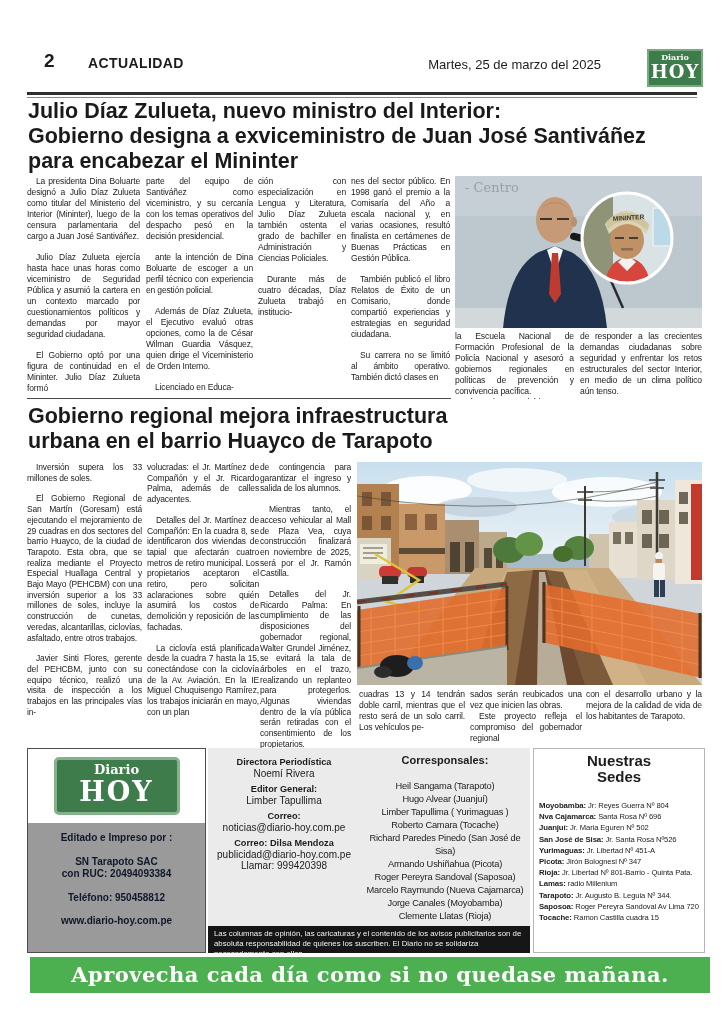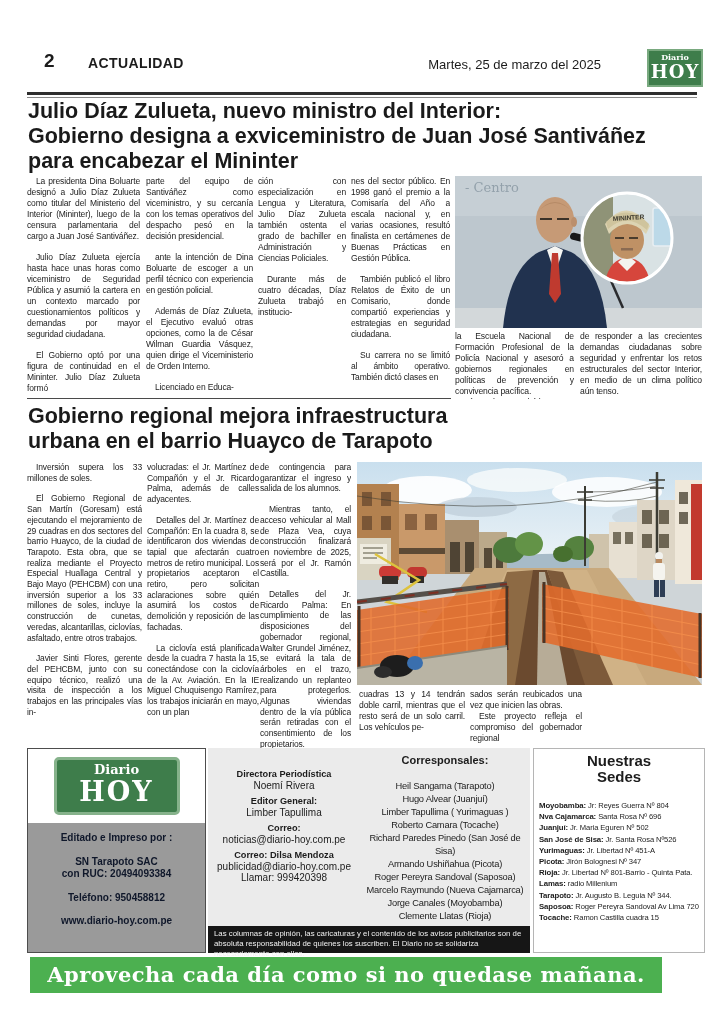--- a/index.html
+++ b/index.html
@@ -42,38 +42,38 @@
   .logo-big{width:126px;height:58px;margin:8px auto 0 auto;background:#3e7d4b;border:3px solid #86b28b;border-radius:5px;
             box-sizing:border-box;text-align:center;color:#fff;font-family:"DejaVu Serif",serif;}
   .logo-big .t{font-size:13px;font-weight:bold;line-height:16px;margin-top:2px;}
   .logo-big .m{font-size:27px;font-weight:bold;line-height:28px;letter-spacing:2px;}
   .publisher-box{position:absolute;left:0;right:0;top:74px;bottom:0;background:#9a9a9a;color:#0f172a;
                  text-align:center;font-weight:bold;}
   .publisher-box p{margin:0 4px 11px 4px;font-size:10px;line-height:12.5px;white-space:pre-line;}
   .publisher-box p:first-child{margin-top:9px;}
 
   .panel-mid{left:208px;top:748px;width:322px;height:178px;background:#ebebeb;display:flex;box-sizing:border-box;}
-  .staff-col{width:152px;text-align:center;padding-top:16px;}
+  .staff-col{width:152px;text-align:center;padding-top:4px;}
   .staff-col .kv{margin-bottom:4px;}
   .staff-col .k{font-weight:bold;font-size:9.2px;line-height:12px;margin-top:4px;}
   .staff-col .v{font-size:10px;line-height:11px;}
   .corr-col{width:170px;text-align:center;padding-top:4px;}
   .corr-title{font-weight:bold;font-size:11px;margin:2px 0 14px 0;}
   .corr-col p{margin:0;font-size:9.3px;line-height:13px;letter-spacing:-.2px;}
 
   .disclaimer{left:208px;top:926px;width:322px;height:27px;background:#161616;color:#f2f2f2;
               box-sizing:border-box;padding:3px 6px;font-size:7.8px;line-height:10px;}
 
   .panel-right{left:533px;top:748px;width:172px;height:205px;background:#fff;border:1px solid #b5b5b5;
                box-sizing:border-box;padding:2px 5px;}
   .sedes-title{text-align:center;font-weight:bold;font-size:15px;line-height:16px;margin:2px 0 15px 0;}
   .sedes-item{font-size:7.6px;line-height:11.2px;letter-spacing:-.1px;}
   .sedes-item b{font-size:7.8px;}
 
-  .banner{left:30px;top:957px;width:632px;height:36px;background:#4cb050;color:#fff;text-align:center;
+  .banner{left:30px;top:957px;width:680px;height:36px;background:#4cb050;color:#fff;text-align:center;
           font-family:"DejaVu Serif",serif;font-weight:bold;font-size:21px;line-height:36px;letter-spacing:.5px;}
 </style>
 </head>
 <body>
 
 <div id="page">
 
   <div class="abs page-num">2</div>
   <div class="abs section-label">ACTUALIDAD</div>
   <div class="abs date-label">Martes, 25 de marzo del 2025</div>
@@ -313,20 +313,23 @@
       </g>
     </svg>
   </div>
 
   <div class="abs cap cont" style="left:359px;top:689px;width:106px;height:60px;">
       <p>cuadras 13 y 14 tendrán doble carril, mientras que el resto será de un solo carril. Los vehículos pe-</p>
     </div>
   <div class="abs cap cont" style="left:470px;top:689px;width:112px;height:60px;">
       <p>sados serán reubicados una vez que inicien las obras.</p>
       <p>Este proyecto refleja el compromiso del gobernador regional</p>
+    </div>
+  <div class="abs cap cont" style="left:586px;top:689px;width:116px;height:60px;">
+      <p>con el desarrollo urbano y la mejora de la calidad de vida de los habitantes de Tarapoto.</p>
     </div>
 
   <div class="abs panel-left">
     <div class="logo-big">
       <div class="t">Diario</div>
       <div class="m">HOY</div>
     </div>
     <div class="publisher-box">
         <p>Editado e Impreso por :</p>
         <p>SN Tarapoto SAC

